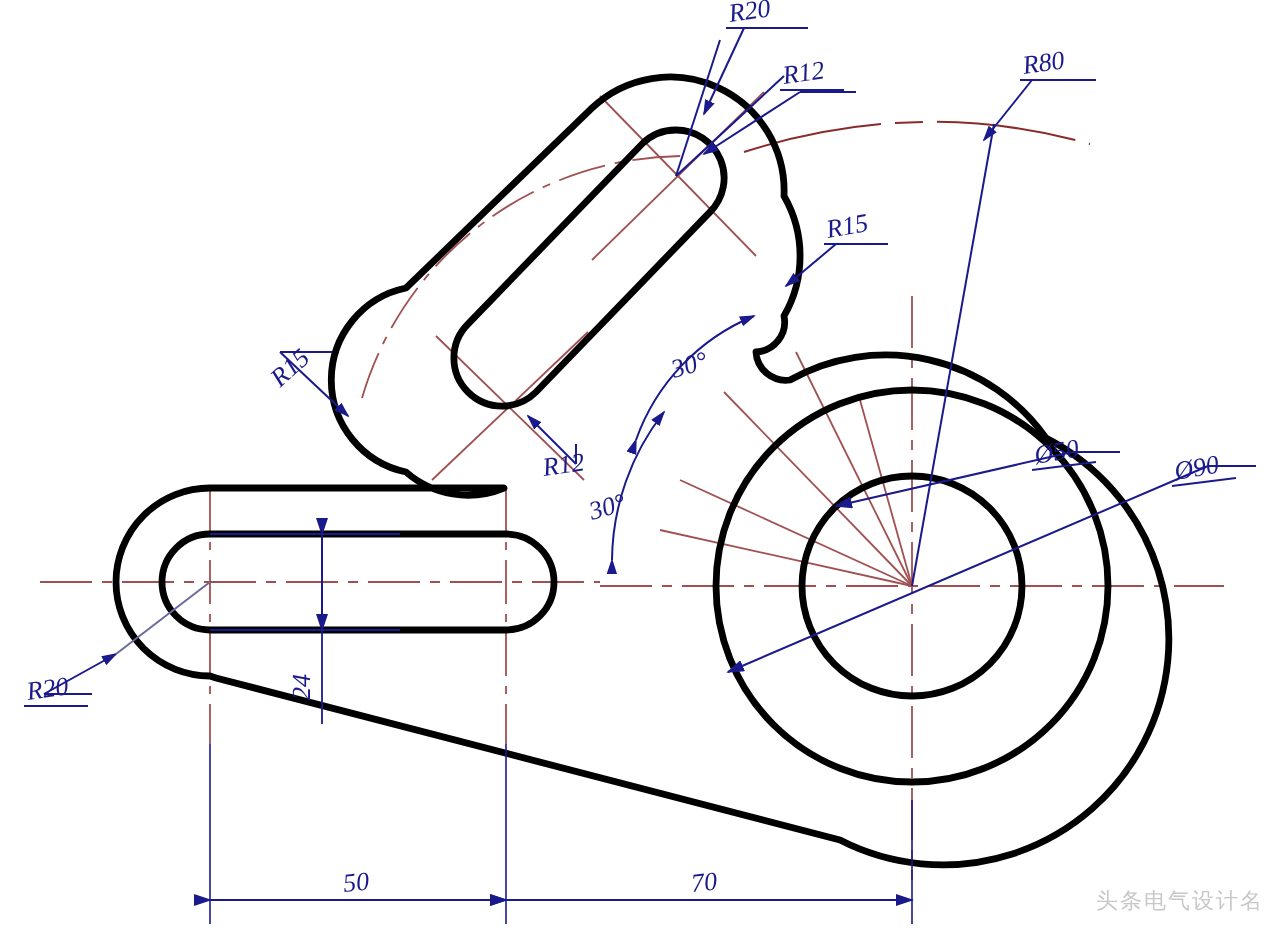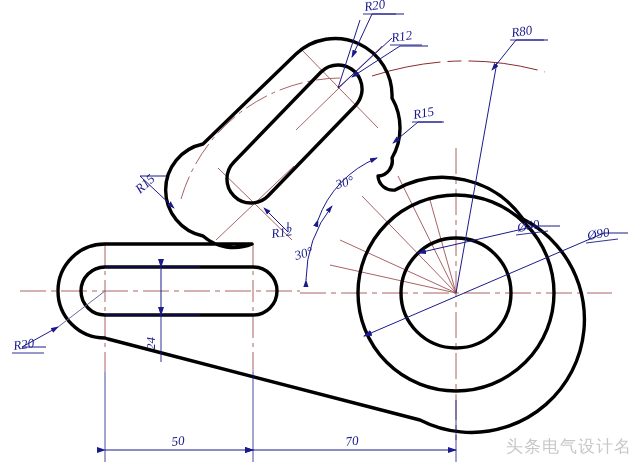--- a/index.html
+++ b/index.html
@@ -3,21 +3,21 @@
 <meta charset="utf-8">
 <style>
   html,body{margin:0;padding:0;background:#ffffff;}
   body{width:640px;height:472px;overflow:hidden;
        font-family:"Liberation Serif",serif;}
   #stage{position:relative;width:640px;height:472px;background:#fff;}
   svg{position:absolute;top:0;left:0;width:640px;height:472px;}
   .dimtext{font-family:"Liberation Serif",serif;font-style:italic;
            font-size:13px;fill:#1a1a8c;}
   .wm{position:absolute;right:8px;bottom:14px;font-family:"DejaVu Sans",sans-serif;
-      font-size:17px;color:#9a9a9a;opacity:.55;letter-spacing:1px;white-space:nowrap;}
+      font-size:11px;color:#9a9a9a;opacity:.55;letter-spacing:1px;white-space:nowrap;}
 </style>
 </head>
 <body>
 
 <div id="stage">
 
   <svg viewBox="0 0 640 472">
 
     <g stroke="#a05050" stroke-width="0.9" fill="none">
 

